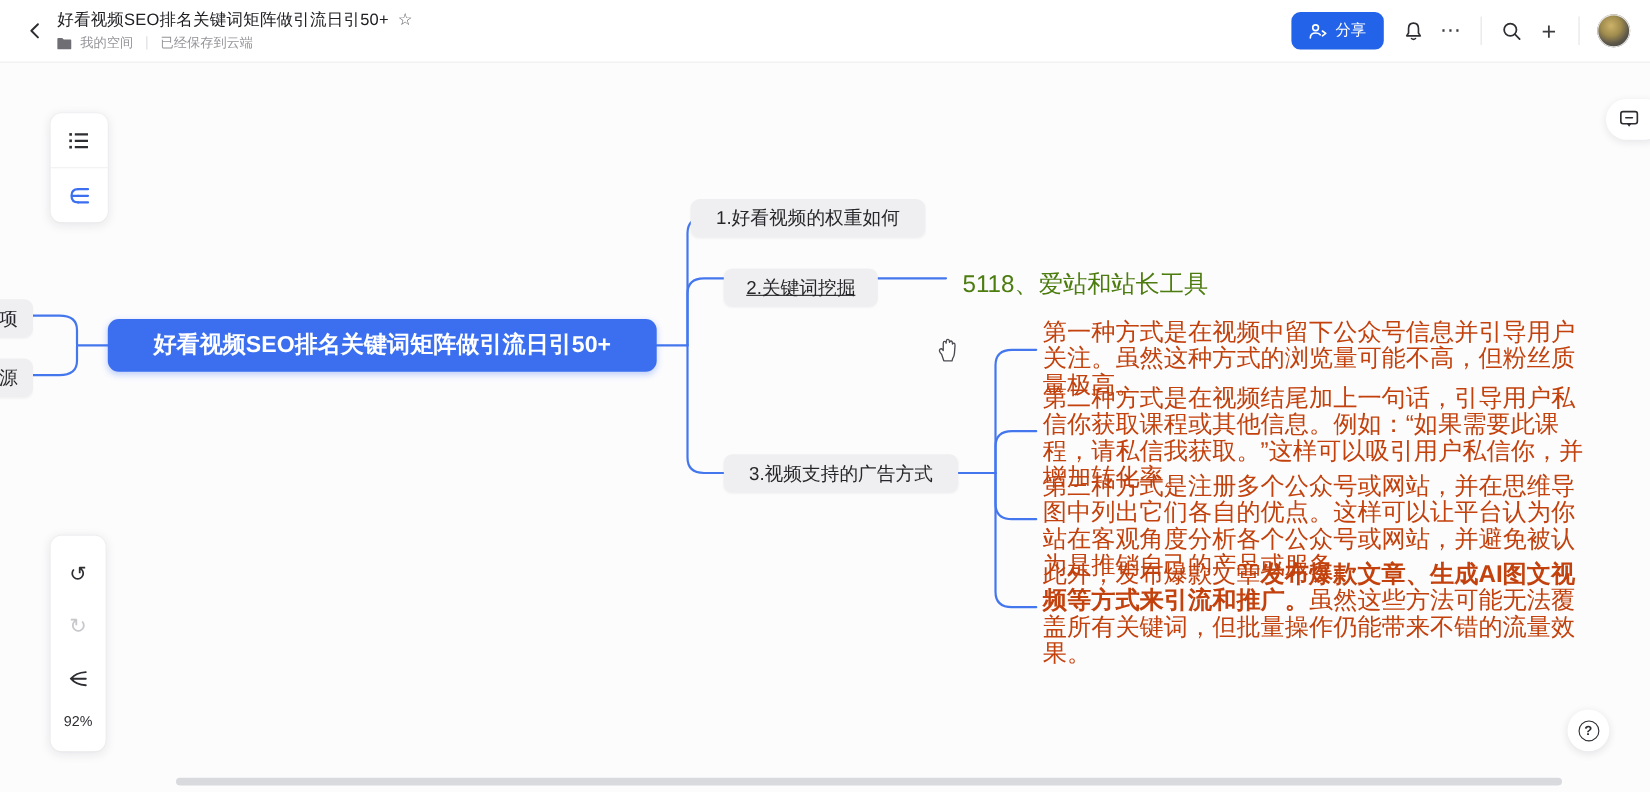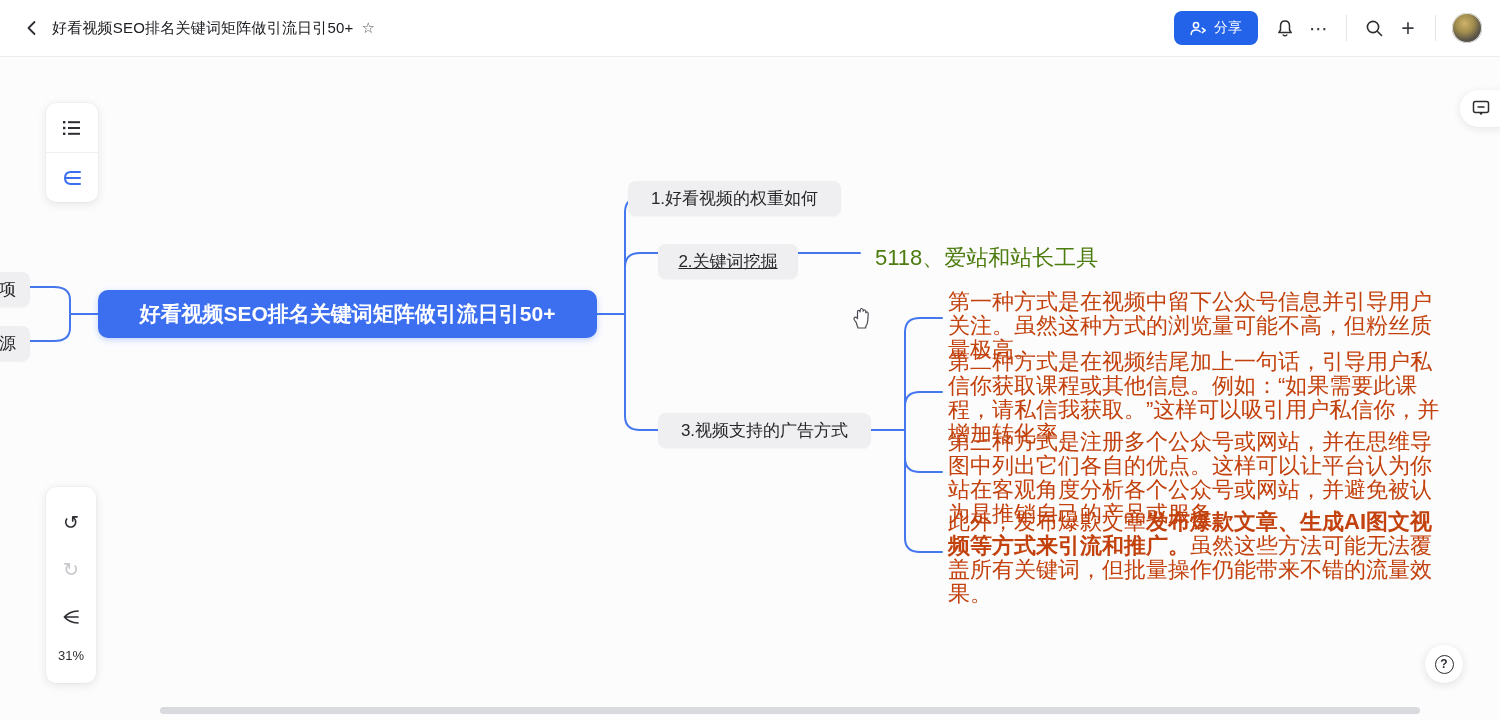--- a/index.html
+++ b/index.html
@@ -58,20 +58,28 @@
 <div class="header">
   <div class="back">
     <svg width="18" height="18" viewBox="0 0 18 18">
         <path d="M11.5 3 L5.5 9 L11.5 15" fill="none" stroke="#2d2d32" stroke-width="1.8" stroke-linecap="round" stroke-linejoin="round"></path>
       </svg>
   </div>
   <div class="title-block">
     <div class="title-row">
       <span class="doc-title">好看视频SEO排名关键词矩阵做引流日引50+</span>
       <span class="star">☆</span>
+    </div>
+    <div class="meta-row">
+      <svg width="13" height="11" viewBox="0 0 13 11">
+          <path d="M0 1.5 Q0 .5 1 .5 L4.5 .5 L6 2 L12 2 Q13 2 13 3 L13 10 Q13 11 12 11 L1 11 Q0 11 0 10 Z" fill="#6e6e74"></path>
+        </svg>
+      <span>我的空间</span>
+      <span class="vdiv"></span>
+      <span>已经保存到云端</span>
     </div>
   </div>
   <div class="header-right">
     <button class="share-btn">
       <svg width="17" height="15" viewBox="0 0 17 15">
         <circle cx="6" cy="4.2" r="2.6" fill="none" stroke="#fff" stroke-width="1.5"></circle>
         <path d="M1.2 13.5 Q1.2 9 6 9 Q9 9 10.2 10.6" fill="none" stroke="#fff" stroke-width="1.5" stroke-linecap="round"></path>
         <path d="M12.2 7.2 L15.2 9.4 L12.2 11.6" fill="none" stroke="#fff" stroke-width="1.5" stroke-linecap="round" stroke-linejoin="round"></path>
       </svg>
       <span>分享</span>
@@ -160,21 +168,21 @@
       <span>↺</span>
     </div>
   <div class="nbtn disabled">
       <span>↻</span>
     </div>
   <div class="nbtn">
     <svg width="20" height="18" viewBox="0 0 20 18">
       <path d="M17 3 Q8 3.5 3.5 9 Q8 14.5 17 15 M3.5 9 H17" stroke="#2d2d32" stroke-width="1.7" stroke-linecap="round" fill="none"></path>
     </svg>
   </div>
-  <div class="zoom-label">31%</div>
+  <div class="zoom-label">92%</div>
 </div>
 
 <div class="comment-pill">
   <svg width="18" height="17" viewBox="0 0 18 17">
     <rect x="1.5" y="1.5" width="15" height="11" rx="2" fill="none" stroke="#2d2d32" stroke-width="1.5"></rect>
     <path d="M6 7 H12" stroke="#2d2d32" stroke-width="1.5" stroke-linecap="round"></path>
     <path d="M7 12.5 L9 15.2 L11 12.5" fill="#2d2d32"></path>
   </svg>
 </div>
 

